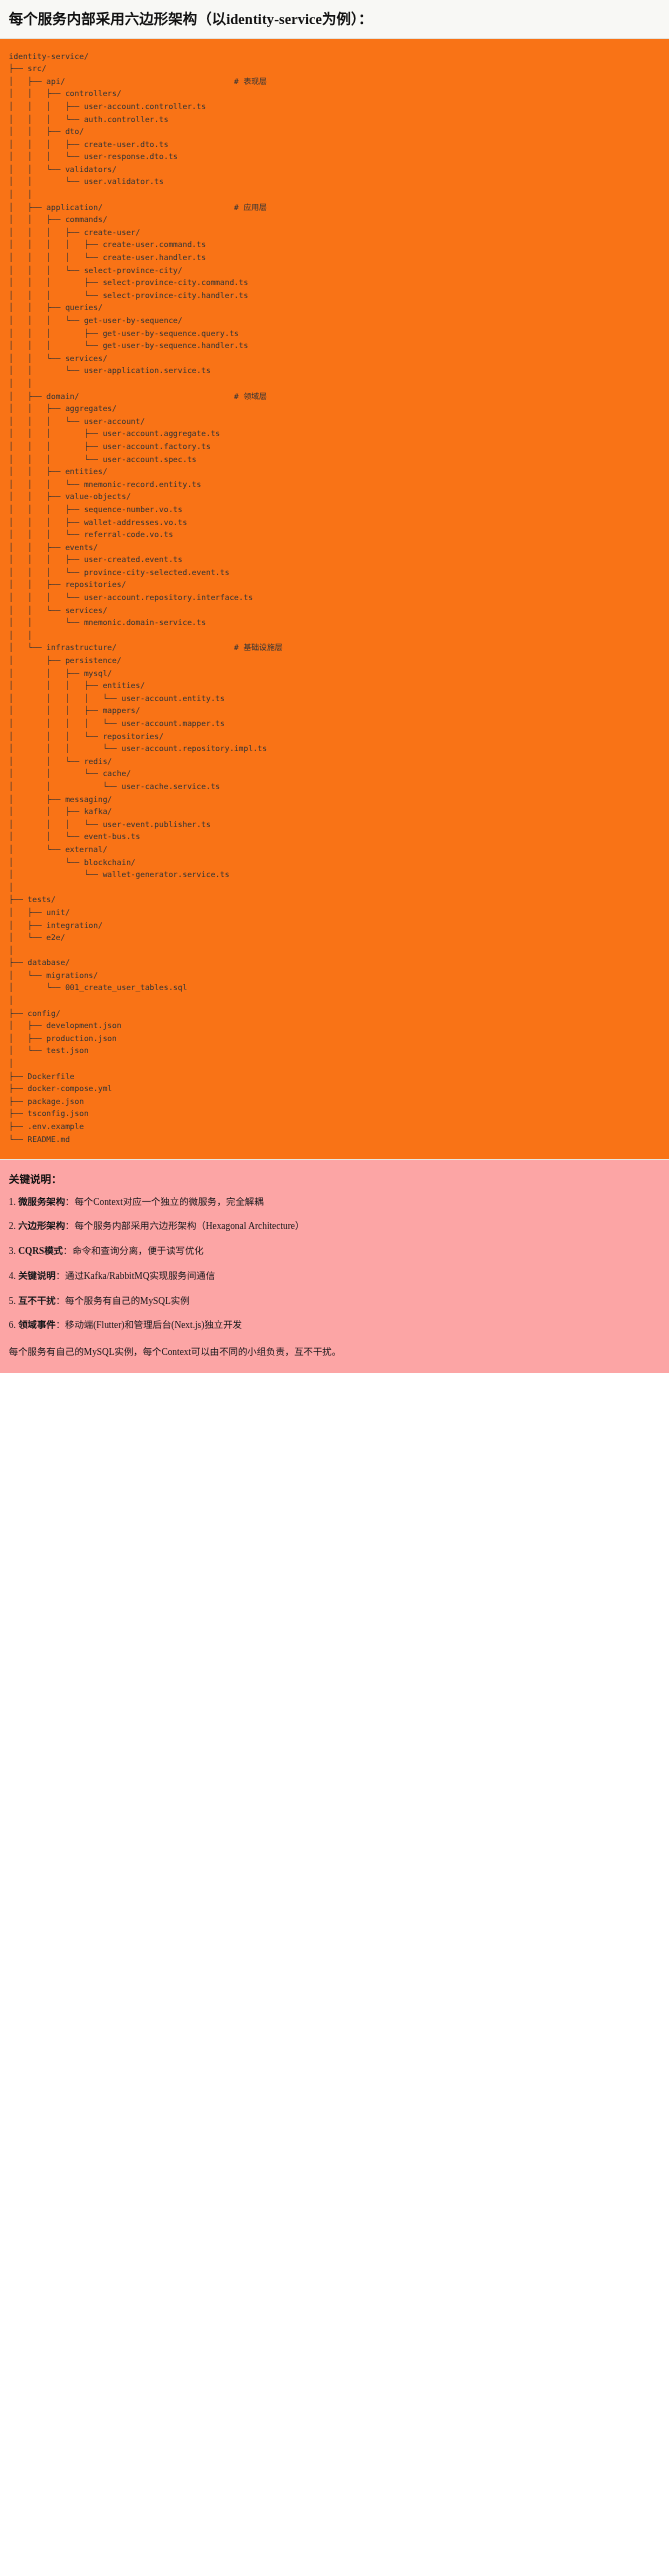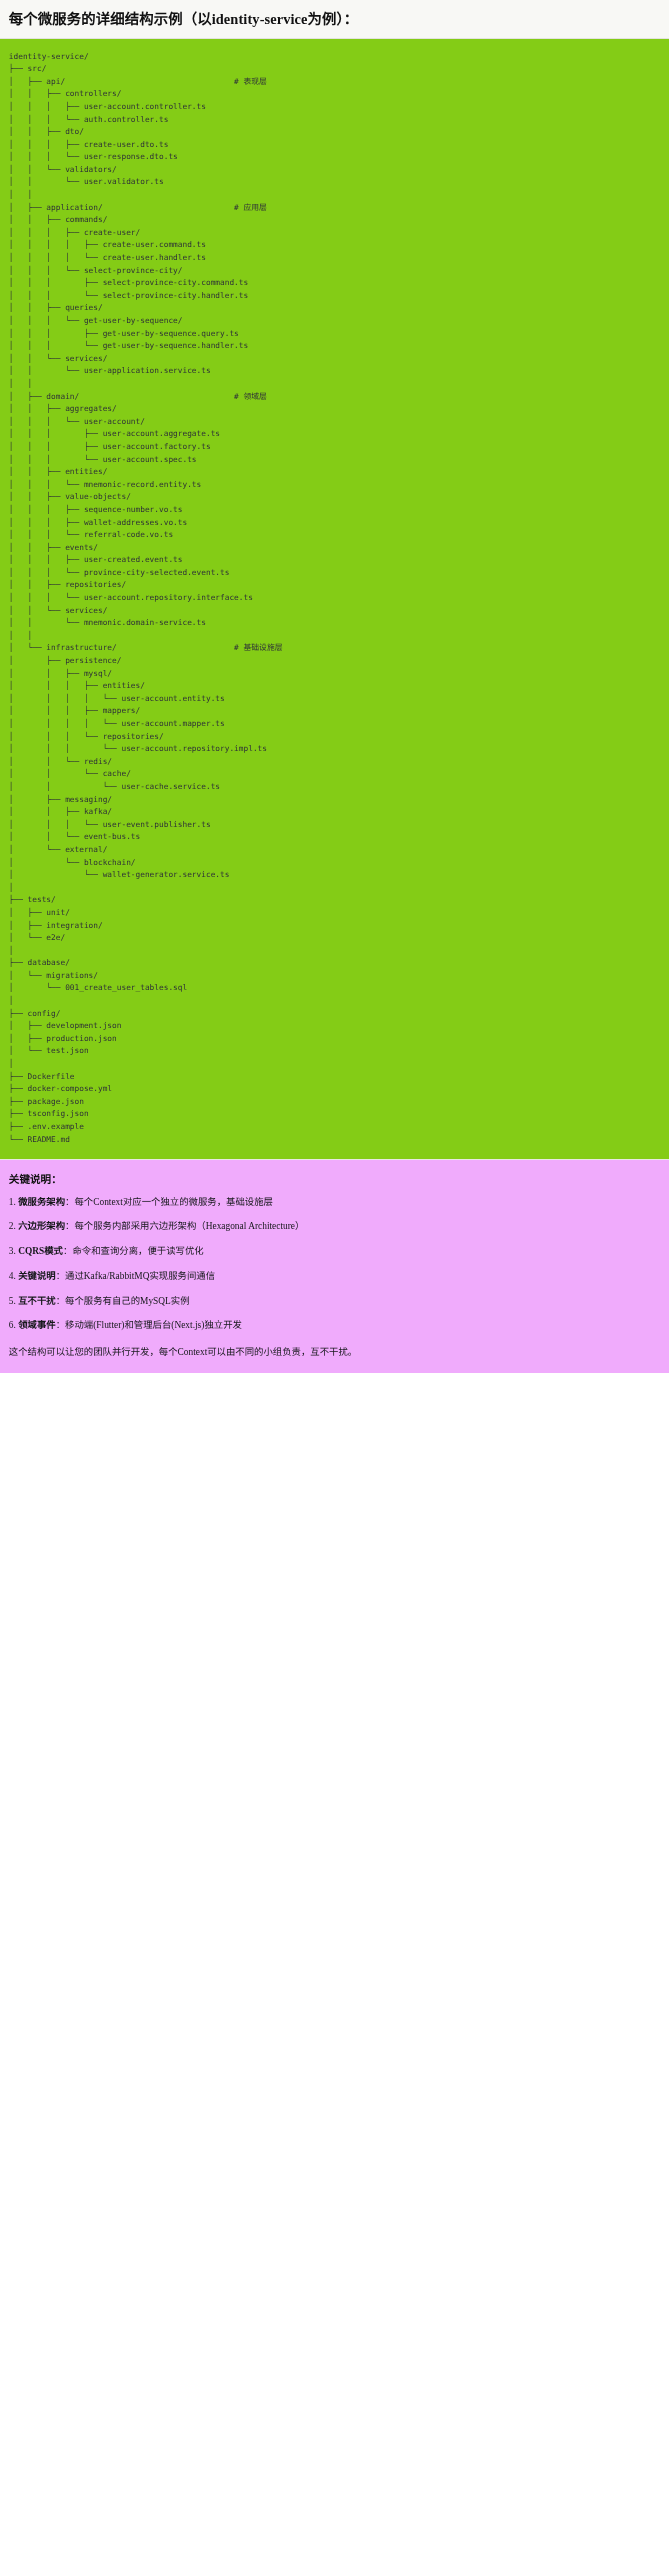--- a/index.html
+++ b/index.html
@@ -32,40 +32,40 @@
     font-size: 14.4px;
     line-height: 1.35;
     font-weight: bold;
     font-family: "Liberation Serif", "DejaVu Serif", serif;
     color: #121212;
     letter-spacing: 0.1px;
   }
 
   
   .code-block {
-    background: #84cc16;
+    background: #f97316;
     padding: 11.3px 8.8px 12.5px 8.8px;
     box-sizing: border-box;
     border-bottom: 0.6px solid #e8e8e2;
   }
   .tree {
     margin: 0;
     font-family: "DejaVu Sans Mono", "Liberation Mono", monospace;
     font-size: 7.8px;
     line-height: 12.6px;
     color: #2f3337;
     white-space: pre;
     tab-size: 4;
   }
 
   
   .notes {
     padding: 11.3px 8.8px 13.8px 8.8px;
     box-sizing: border-box;
-    background: #f0abfc;
+    background: #fca5a5;
   }
   .notes-title {
     margin: 0 0 8.8px 0;
     font-size: 10.6px;
     font-weight: bold;
     color: #111111;
     font-family: "Liberation Serif", "DejaVu Serif", serif;
   }
   ol.notes-list {
     list-style: none;
@@ -99,21 +99,21 @@
     line-height: 1.55;
     color: #15171a;
   }
 </style>
 </head>
 <body>
 
 <div class="page">
 
   <div class="header-band">
-    <h1 class="page-title">每个微服务的详细结构示例（以identity-service为例）：</h1>
+    <h1 class="page-title">每个服务内部采用六边形架构（以identity-service为例）：</h1>
   </div>
 
   <div class="code-block">
     <pre class="tree">identity-service/
 ├── src/
 │   ├── api/                                    # 表现层
 │   │   ├── controllers/
 │   │   │   ├── user-account.controller.ts
 │   │   │   └── auth.controller.ts
 │   │   ├── dto/
@@ -197,36 +197,36 @@
 ├── tsconfig.json
 ├── .env.example
 └── README.md</pre>
   </div>
 
   <div class="notes">
     <h2 class="notes-title">关键说明：</h2>
 
     <ol class="notes-list">
       <li>
-        <span class="nl-term">微服务架构</span><span class="nl-sep">：</span><span class="nl-desc">每个Context对应一个独立的微服务，基础设施层</span>
+        <span class="nl-term">微服务架构</span><span class="nl-sep">：</span><span class="nl-desc">每个Context对应一个独立的微服务，完全解耦</span>
       </li>
       <li>
         <span class="nl-term">六边形架构</span><span class="nl-sep">：</span><span class="nl-desc">每个服务内部采用六边形架构（Hexagonal Architecture）</span>
       </li>
       <li>
         <span class="nl-term">CQRS模式</span><span class="nl-sep">：</span><span class="nl-desc">命令和查询分离，便于读写优化</span>
       </li>
       <li>
         <span class="nl-term">关键说明</span><span class="nl-sep">：</span><span class="nl-desc">通过Kafka/RabbitMQ实现服务间通信</span>
       </li>
       <li>
         <span class="nl-term">互不干扰</span><span class="nl-sep">：</span><span class="nl-desc">每个服务有自己的MySQL实例</span>
       </li>
       <li>
         <span class="nl-term">领域事件</span><span class="nl-sep">：</span><span class="nl-desc">移动端(Flutter)和管理后台(Next.js)独立开发</span>
       </li>
     </ol>
 
-    <p class="closing">这个结构可以让您的团队并行开发，每个Context可以由不同的小组负责，互不干扰。</p>
+    <p class="closing">每个服务有自己的MySQL实例，每个Context可以由不同的小组负责，互不干扰。</p>
   </div>
 
 </div>
 
 
 </body></html>

